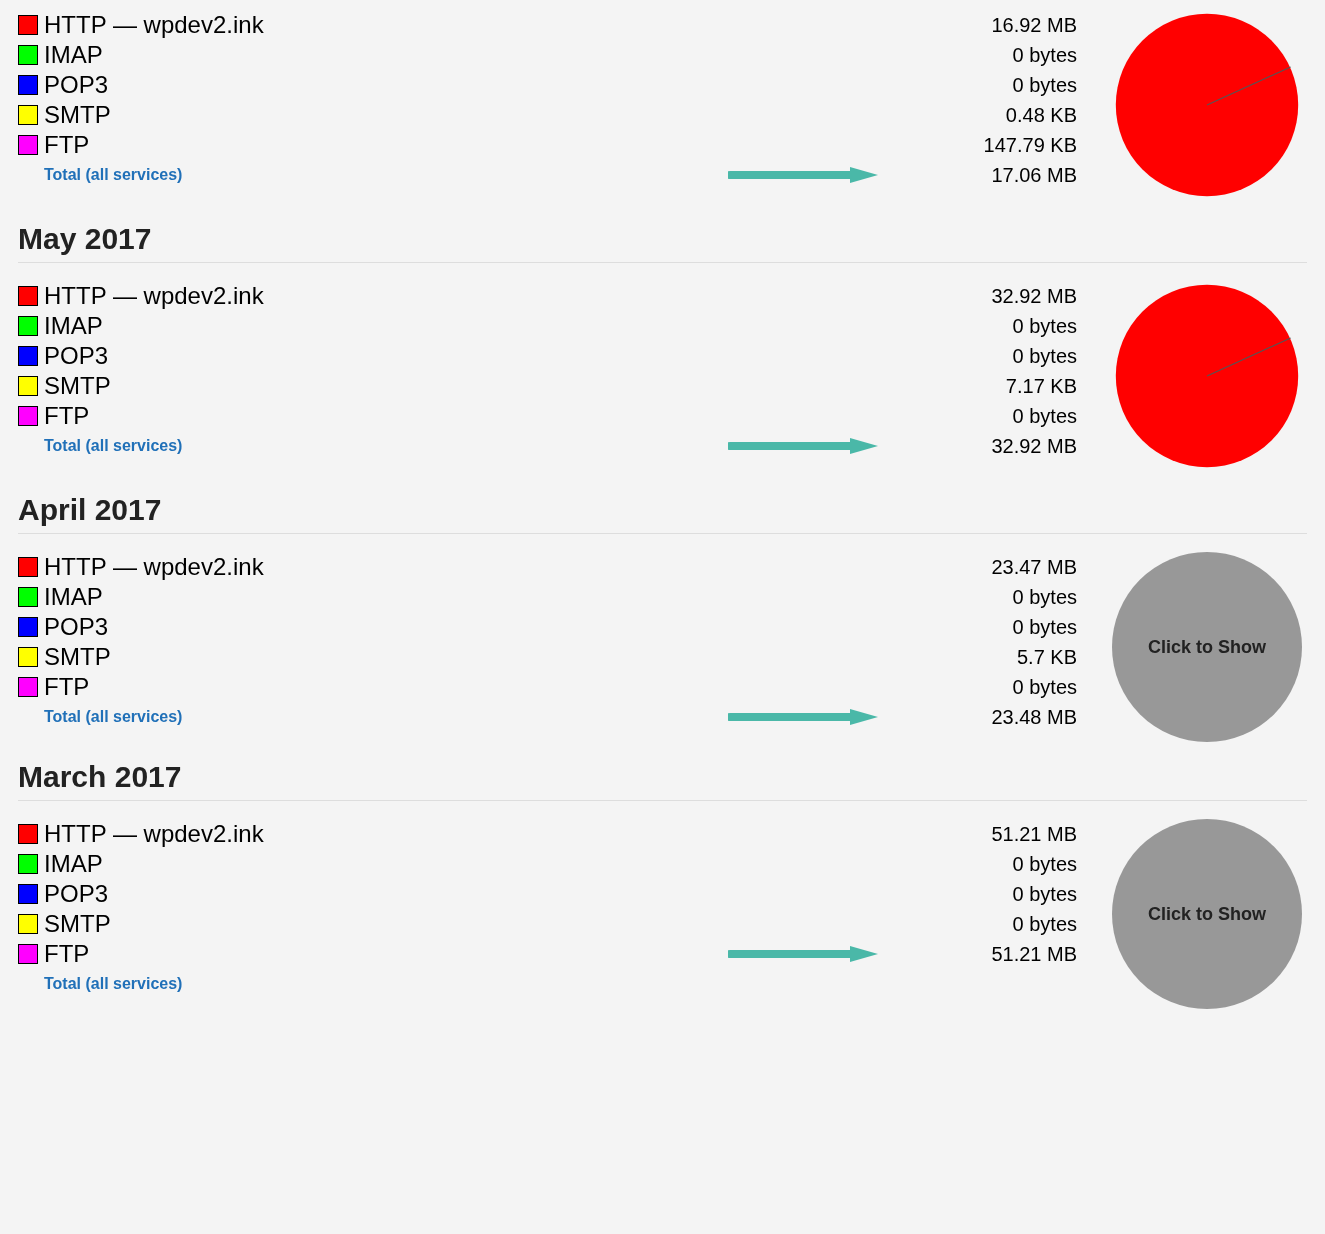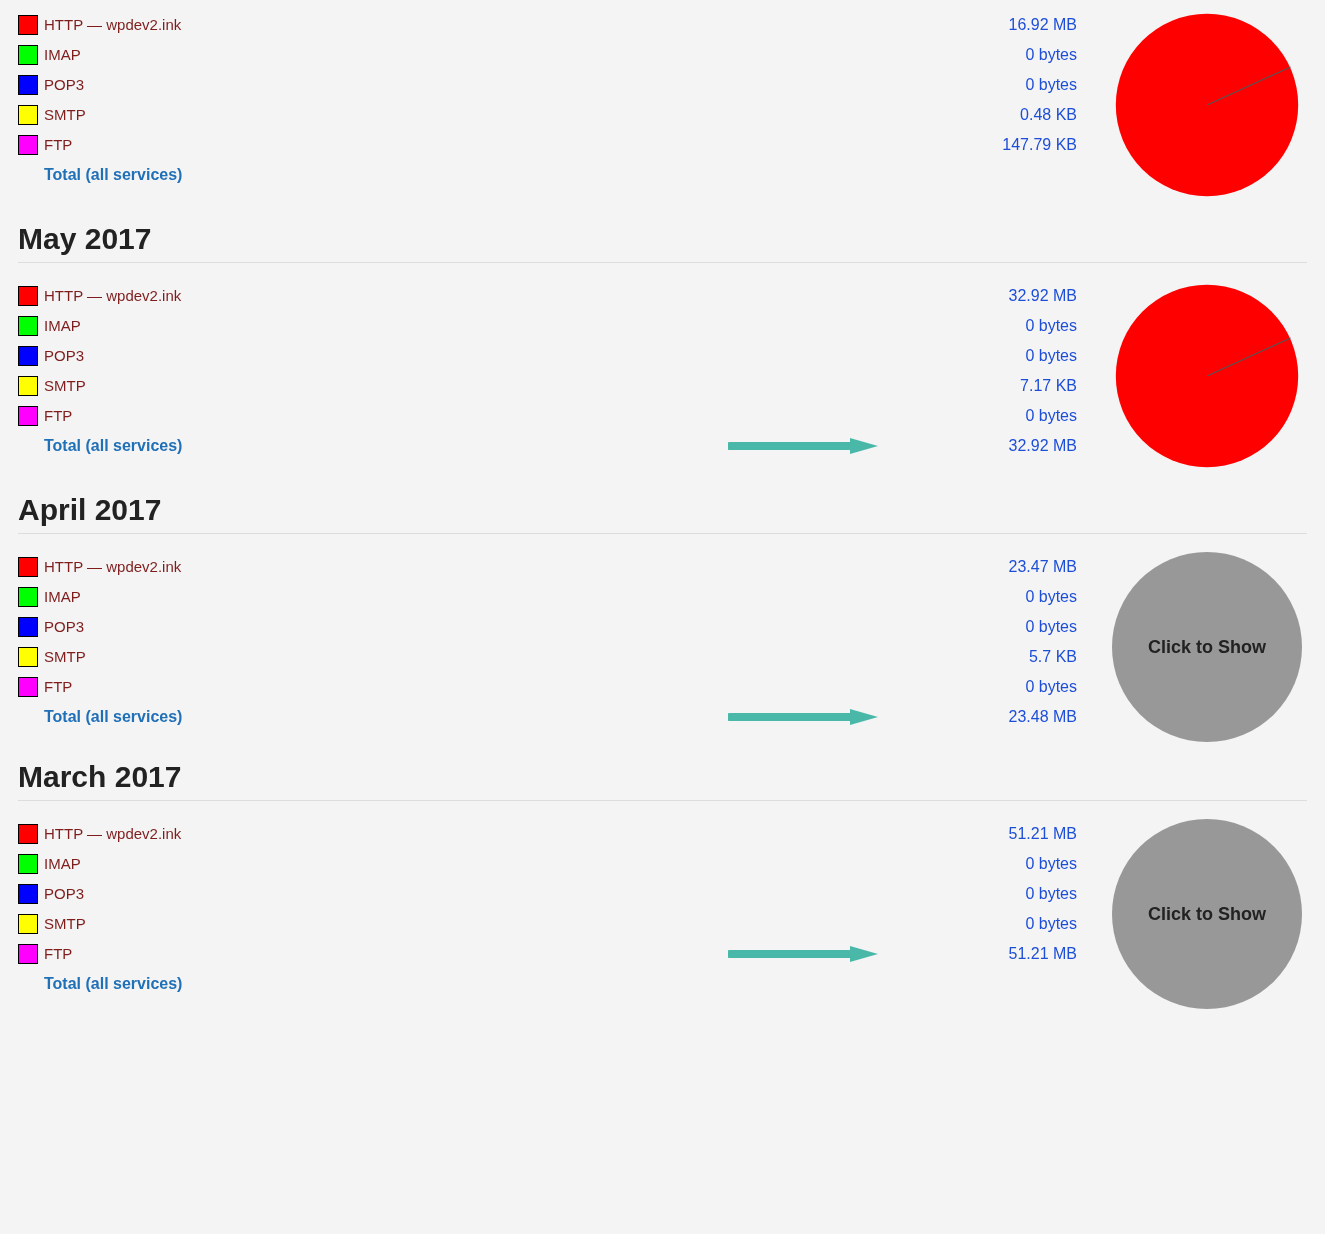--- a/index.html
+++ b/index.html
@@ -53,28 +53,28 @@
       line-height: 30px;
     }
     .swatch {
       width: 20px;
       height: 20px;
       border: 1px solid #000;
       margin-right: 6px;
       flex-shrink: 0;
     }
     .legend-link {
-      color: #7f1d1d;
-      font-size: 15px;
+      color: #000000;
+      font-size: 24px;
     }
     .value-row {
       height: 30px;
       line-height: 30px;
-      font-size: 16px;
-      color: #1d4ed8;
+      font-size: 20px;
+      color: #000000;
       position: relative;
     }
     .total-label {
       font-weight: 700;
       color: #2070b8;
       font-size: 16px;
       padding-left: 26px;
     }
     .total-value {
       font-weight: 400;
@@ -139,20 +139,26 @@
           <div class="legend-row">
             <span class="total-label">Total (all services)</span>
           </div>
         </div>
         <div class="values-col">
           <div class="value-row">16.92 MB</div>
           <div class="value-row">0 bytes</div>
           <div class="value-row">0 bytes</div>
           <div class="value-row">0.48 KB</div>
           <div class="value-row">147.79 KB</div>
+          <div class="value-row total-value"><span class="arrow">
+              <svg viewBox="0 0 150 18" width="150" height="18">
+                <line x1="2" y1="9" x2="130" y2="9" stroke="#4ab8a8" stroke-width="8" stroke-linecap="round"></line>
+                <polygon points="150,9 122,1 122,17" fill="#4ab8a8"></polygon>
+              </svg>
+            </span><span>17.06 MB</span></div>
         </div>
         <div class="chart-col">
           <div><svg class="pie-svg" viewBox="0 0 100 100">
               <circle cx="50" cy="50" r="48" fill="#ff0000"></circle>
               <line x1="50" y1="50" x2="94" y2="30" stroke="#555" stroke-width="0.6"></line>
             </svg></div>
         </div>
       </div>
     </div>
     <div class="month-section">

